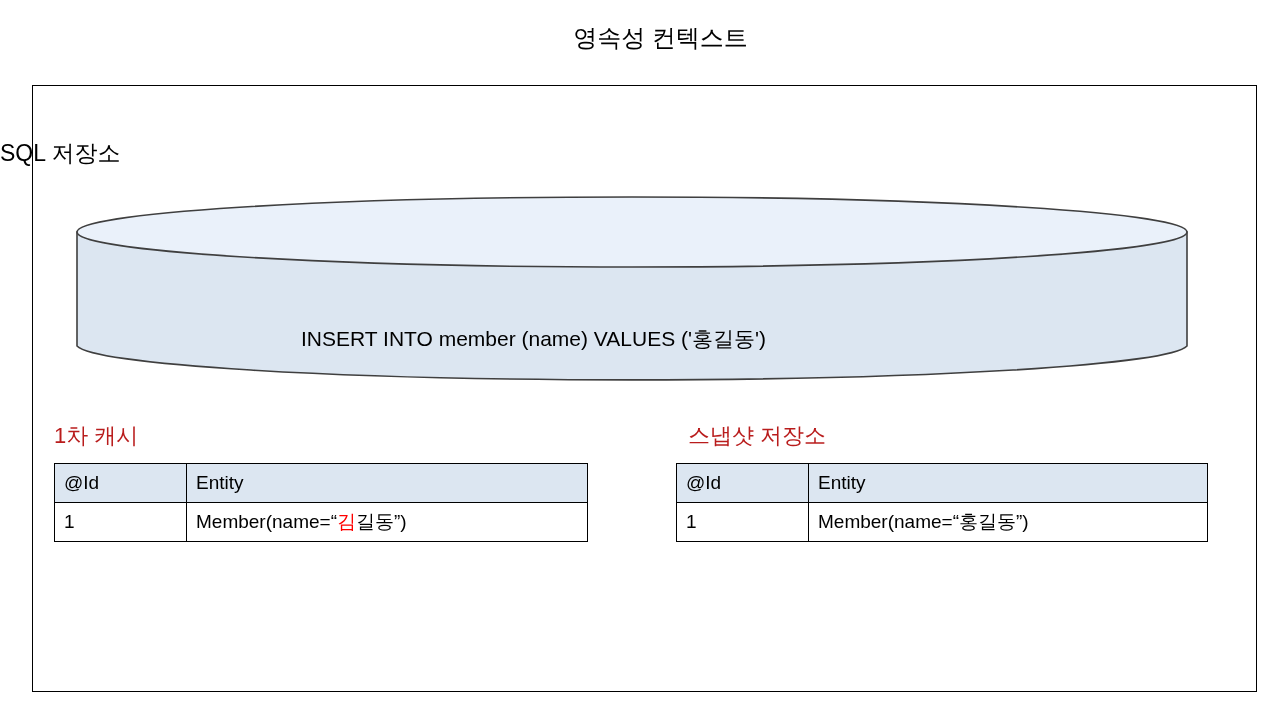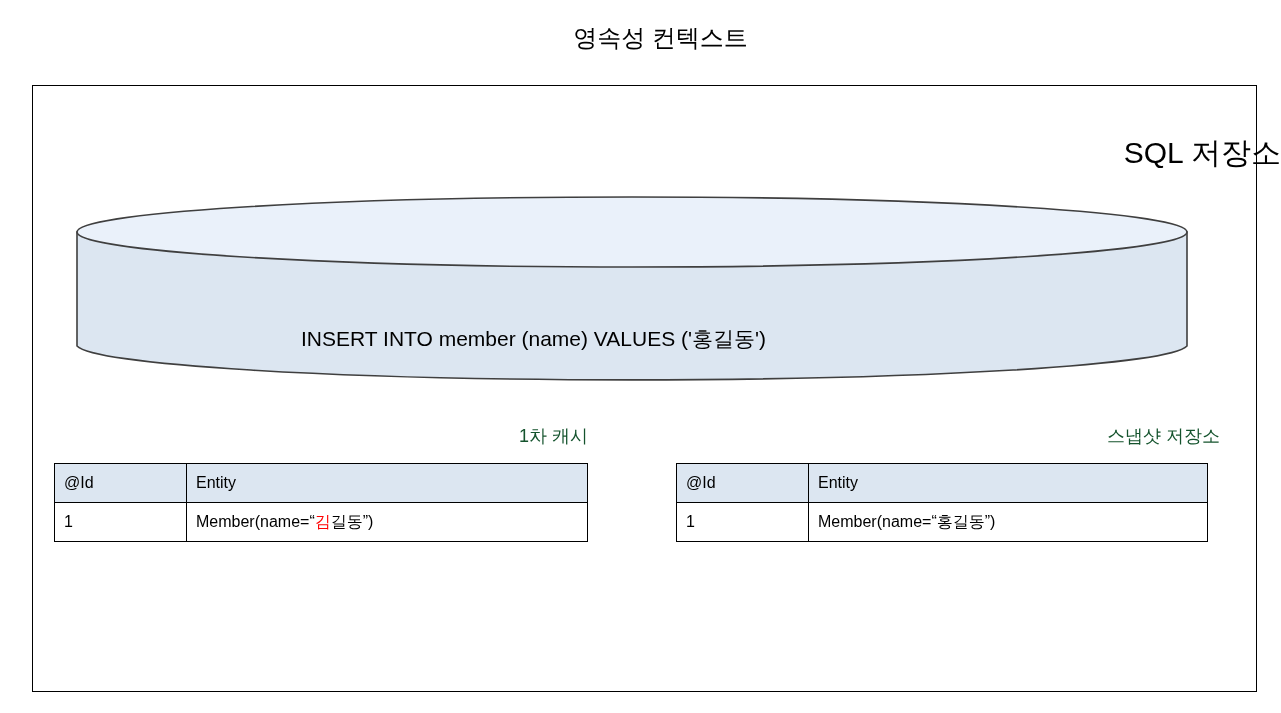--- a/index.html
+++ b/index.html
@@ -41,22 +41,22 @@
     box-sizing: border-box;
     background: transparent;
   }
 
   
   #sql-store-label {
     position: absolute;
     left: 0;
     top: 138px;
     width: 1281px;
-    text-align: right;
-    font-size: 30px;
+    text-align: left;
+    font-size: 23px;
     line-height: 30px;
     white-space: pre;
   }
 
   
   #cylinder {
     position: absolute;
     left: 76px;
     top: 196px;
     width: 1112px;
@@ -83,43 +83,43 @@
   #sql-lines .sql-line {
     display: block;
     white-space: pre;
   }
   .sql-insert { color: #000000; }
   .sql-update { color: #ff0000; }
 
   
   .table-caption {
     position: absolute;
-    font-size: 18px;
+    font-size: 22px;
     line-height: 30px;
-    text-align: right;
-    white-space: pre;
-    color: #14532d;
+    text-align: left;
+    white-space: pre;
+    color: #b91c1c;
   }
   #caption-first-level-cache {
     left: 54px;
     top: 421px;
     width: 534px;
   }
   #caption-snapshot-store {
     left: 688px;
     top: 421px;
     width: 532px;
   }
 
   
   .entity-table {
     position: absolute;
     border-collapse: collapse;
     table-layout: fixed;
-    font-size: 16px;
+    font-size: 19px;
     background: #ffffff;
   }
   #table-first-level-cache {
     left: 54px;
     top: 463px;
     width: 534px;
   }
   #table-snapshot-store {
     left: 676px;
     top: 463px;

